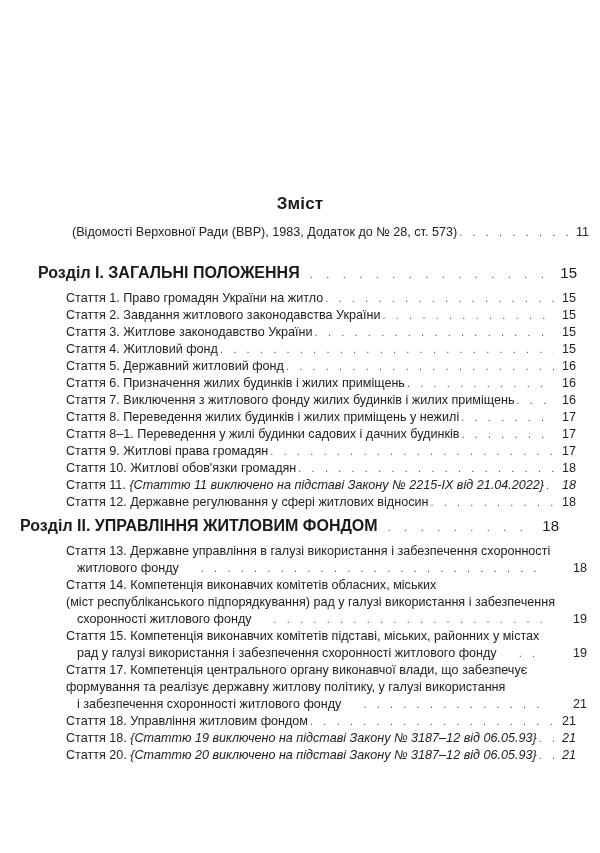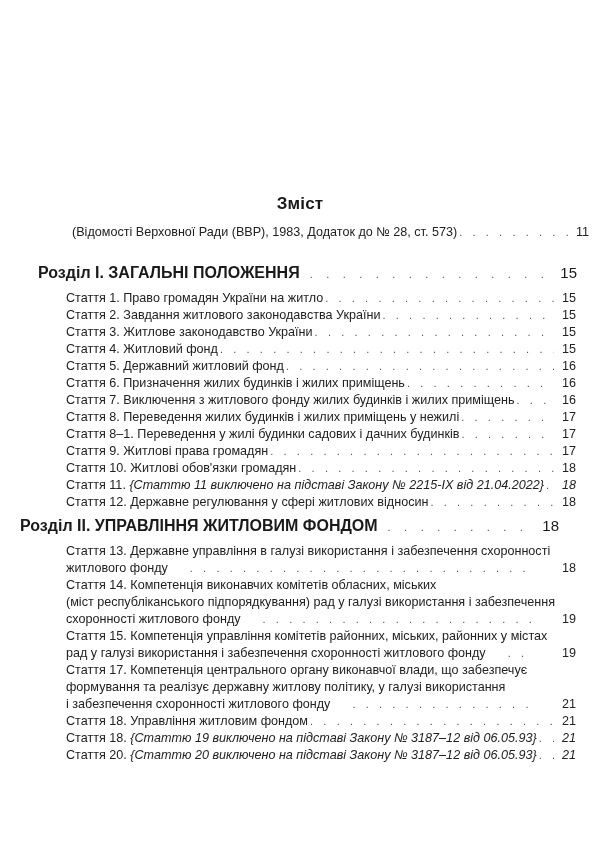--- a/index.html
+++ b/index.html
@@ -107,21 +107,21 @@
       margin-left: 66px;
       width: 510px;
       font-size: 12.6px;
       line-height: 17px;
       color: #222;
     }
     .multi .line {
       white-space: nowrap;
     }
     .multi .row.article {
-      margin-left: 0;
+      margin-left: 11px;
       width: 510px;
       gap: 20px;
     }
     .italic { font-style: italic; }
   </style>
 </head>
 <body>
 
 <div class="page">
   <div class="toc-title">Зміст</div>
@@ -225,21 +225,21 @@
       <div class="line"><span>Стаття 14.</span> <span>Компетенція виконавчих комітетів обласних, міських</span></div>
       <div class="line">(міст республіканського підпорядкування) рад у галузі використання і забезпечення</div>
       <div class="row article">
         <span class="text">схоронності житлового фонду</span>
         <span class="dots"></span>
         <span class="page-num">19</span>
       </div>
     </div>
 
     <div class="multi">
-      <div class="line"><span>Стаття 15.</span> <span>Компетенція управління комітетів районних, міських, районних у містах</span></div>
+      <div class="line"><span>Стаття 15.</span> <span>Компетенція виконавчих комітетів підставі, міських, районних у містах</span></div>
       <div class="row article">
         <span class="text">рад у галузі використання і забезпечення схоронності житлового фонду</span>
         <span class="dots"></span>
         <span class="page-num">19</span>
       </div>
     </div>
 
 
     <div class="multi">
       <div class="line"><span>Стаття 17.</span> <span>Компетенція центрального органу виконавчої влади, що забезпечує</span></div>

